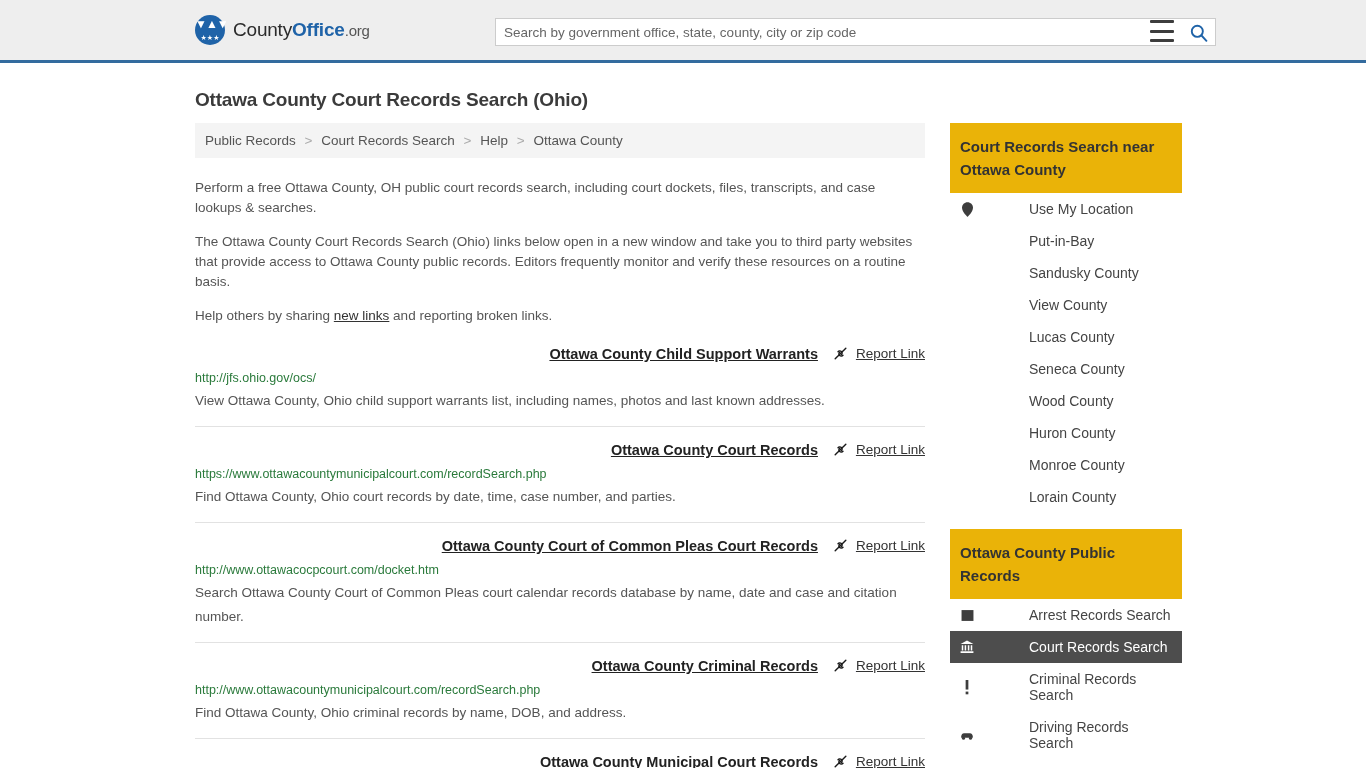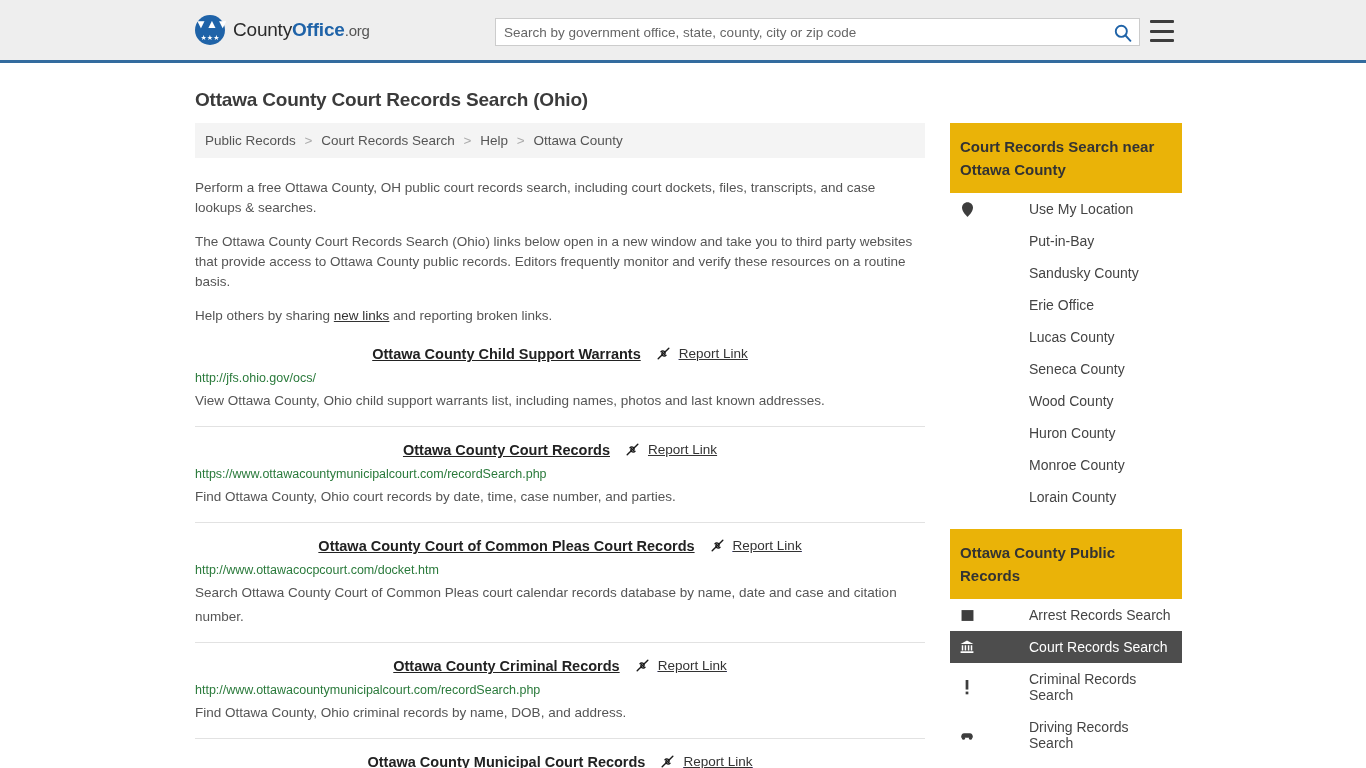--- a/index.html
+++ b/index.html
@@ -62,21 +62,21 @@
     letter-spacing: -0.2px;
     white-space: nowrap;
   }
   .brand-text .bold { font-weight: bold; color: #1f63a8; }
   .brand-text .tld { font-size: 15px; color: #555; }
 
   .search-wrap {
     position: absolute;
     left: 495px;
     top: 18px;
-    width: 645px;
+    width: 721px;
     height: 28px;
     background: #ffffff;
     border: 1px solid #cccccc;
     display: flex;
     align-items: center;
   }
   .search-input {
     flex: 1;
     border: 0;
     outline: 0;
@@ -158,21 +158,21 @@
   .result {
     border-bottom: 1px solid #e2e2e2;
     padding: 0 0 13px 0;
     margin-top: 13px;
     position: relative;
   }
   .result:first-child { margin-top: 0; }
   .result-head {
     display: flex;
     align-items: flex-start;
-    justify-content: center;
+    justify-content: flex-end;
   }
   .result-title {
     font-size: 14.5px;
     font-weight: bold;
     color: #222222;
     text-decoration: underline;
     cursor: pointer;
     line-height: 20px;
   }
   .report-link {
@@ -395,21 +395,21 @@
             <li class="side-item">
               <span class="side-icon"></span>
               <span class="txt">Put-in-Bay</span>
             </li>
             <li class="side-item">
               <span class="side-icon"></span>
               <span class="txt">Sandusky County</span>
             </li>
             <li class="side-item">
               <span class="side-icon"></span>
-              <span class="txt">Erie Office</span>
+              <span class="txt">View County</span>
             </li>
             <li class="side-item">
               <span class="side-icon"></span>
               <span class="txt">Lucas County</span>
             </li>
             <li class="side-item">
               <span class="side-icon"></span>
               <span class="txt">Seneca County</span>
             </li>
             <li class="side-item">

